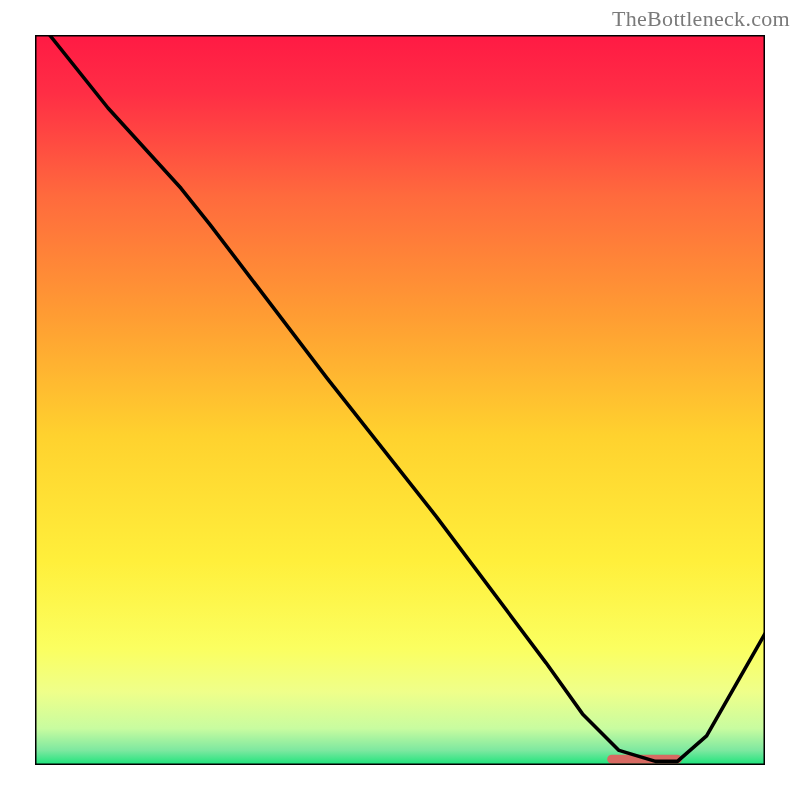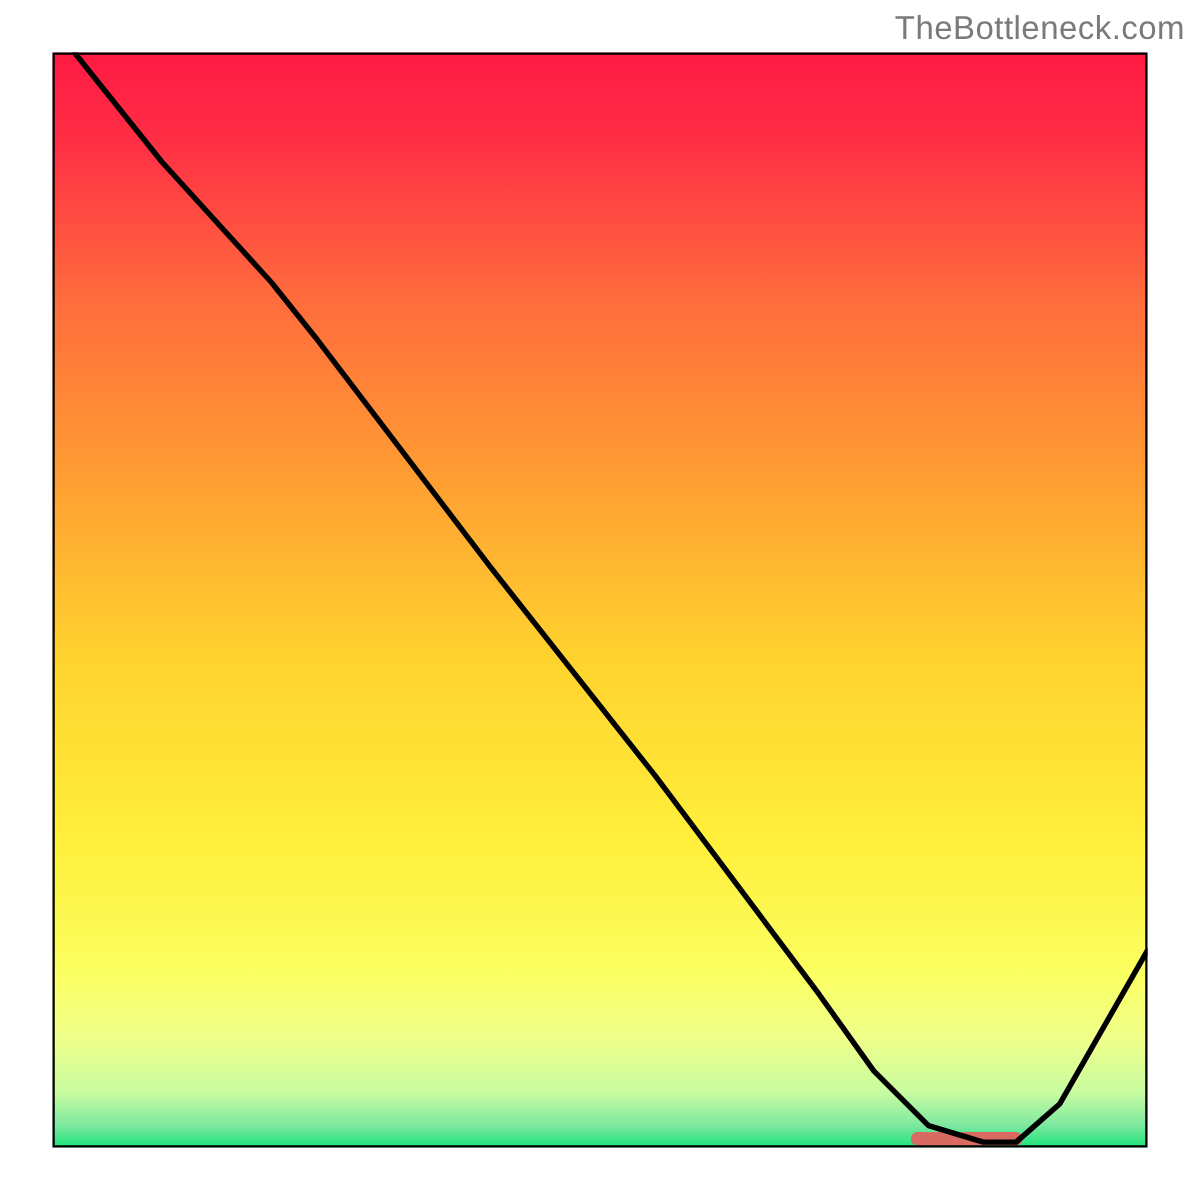--- a/index.html
+++ b/index.html
@@ -14,21 +14,21 @@
   position: relative;
   width: 800px;
   height: 800px;
 }
 .attribution {
   position: absolute;
   top: 6px;
   right: 10px;
   font-size: 22px;
   color: #7a7a7a;
-  font-family: Liberation Sans, sans-serif;
+  font-family: Liberation Serif, serif;
   letter-spacing: 0.3px;
 }
 .plot {
   position: absolute;
   left: 35px;
   top: 35px;
   width: 730px;
   height: 730px;
 }
 svg { display: block; }

